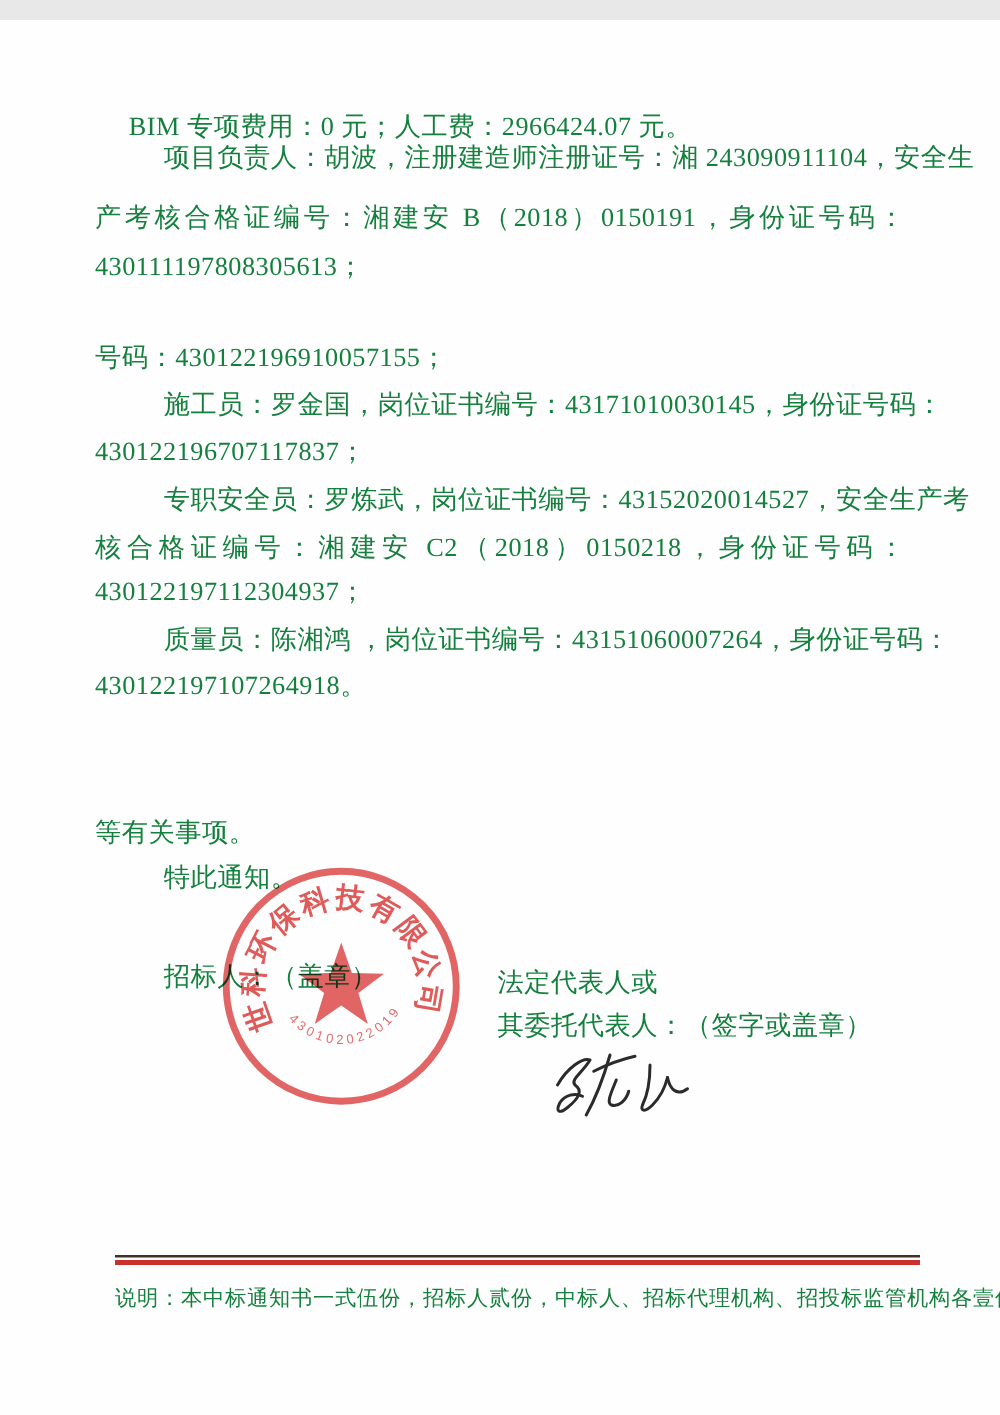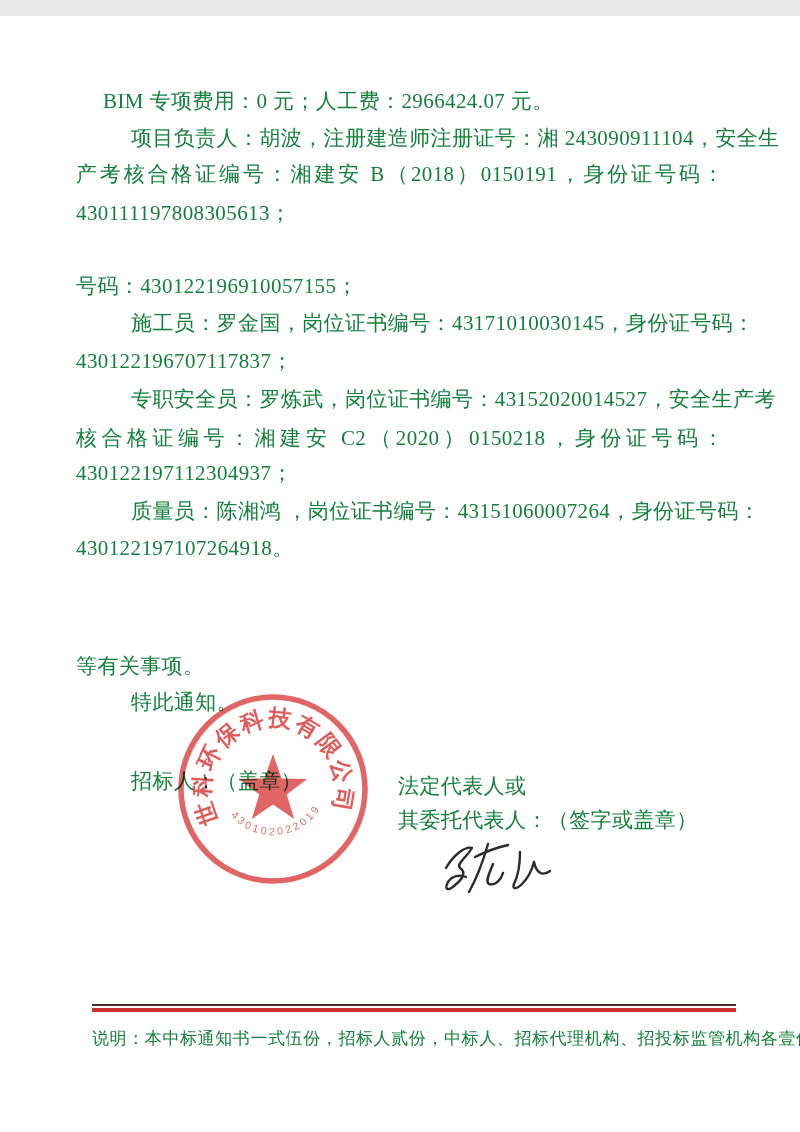--- a/index.html
+++ b/index.html
@@ -53,28 +53,28 @@
     width:644px;font-size:17px;line-height:26px;
     letter-spacing:0.6px;white-space:nowrap;
   }
 </style>
 </head>
 <body>
 
 <div class="page">
 
   <div class="line" style="top:69px;padding-left:27px;">BIM 专项费用：0 元；人工费：2966424.07 元。</div>
-  <div class="line" style="top:106px;padding-left:55px;">项目负责人：胡波，注册建造师注册证号：湘 243090911104，安全生</div>
+  <div class="line" style="top:94px;padding-left:55px;">项目负责人：胡波，注册建造师注册证号：湘 243090911104，安全生</div>
   <div class="line just" style="top:142px;">产考核合格证编号：湘建安 B（2018）0150191，身份证号码：</div>
   <div class="line" style="top:181px;">430111197808305613；</div>
   <div class="line" style="top:254px;">号码：430122196910057155；</div>
   <div class="line" style="top:291px;padding-left:55px;">施工员：罗金国，岗位证书编号：43171010030145，身份证号码：</div>
   <div class="line" style="top:329px;">430122196707117837；</div>
   <div class="line" style="top:367px;padding-left:55px;">专职安全员：罗炼武，岗位证书编号：43152020014527，安全生产考</div>
-  <div class="line just" style="top:406px;">核合格证编号：湘建安 C2（2020）0150218，身份证号码：</div>
+  <div class="line just" style="top:406px;">核合格证编号：湘建安 C2（2018）0150218，身份证号码：</div>
   <div class="line" style="top:441px;">430122197112304937；</div>
   <div class="line" style="top:479px;padding-left:55px;">质量员：陈湘鸿 ，岗位证书编号：43151060007264，身份证号码：</div>
   <div class="line" style="top:516px;">430122197107264918。</div>
   <div class="line" style="top:634px;">等有关事项。</div>
   <div class="line" style="top:670px;padding-left:55px;">特此通知。</div>
 
   <div class="sign-label" style="left:131px;top:749px;text-align:right;">招标人：（盖章）</div>
   <div class="sign-label" style="left:398px;top:788px;">其委托代表人：（签字或盖章）</div>
   <div class="sign-label" style="left:398px;top:754px;">法定代表人或</div>
 

